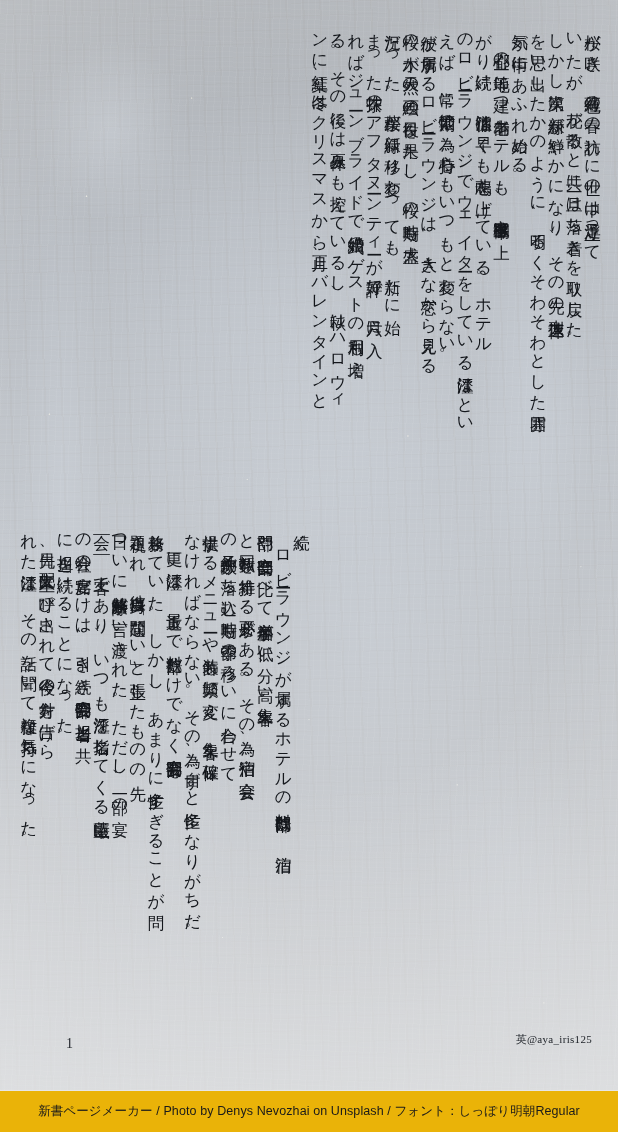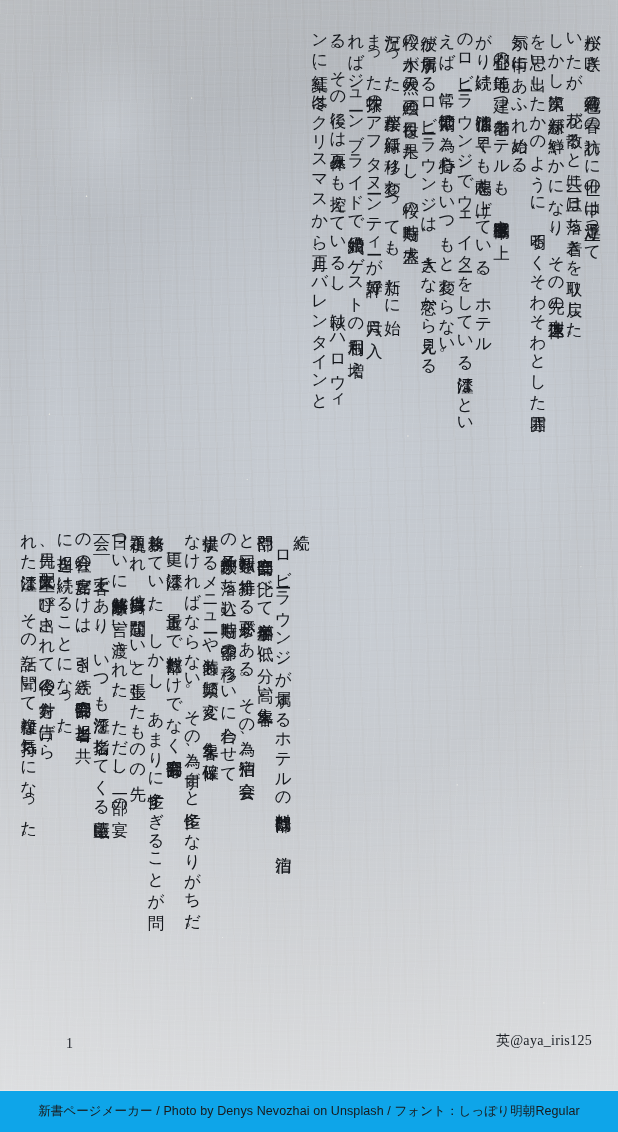--- a/index.html
+++ b/index.html
@@ -123,31 +123,31 @@
     position: absolute;
     left: 66px; top: 1036px;
     font-family: "Liberation Serif", serif;
     font-size: 14px;
     color: #23272d;
   }
   .credit-handle {
     position: absolute;
     right: 26px; top: 1032px;
     font-family: "Liberation Serif", serif;
-    font-size: 14px;
+    font-size: 11px;
     letter-spacing: .3px;
     color: #1c2026;
   }
 
   
   .caption-bar {
     position: absolute;
     left: 0; top: 1090px;
     width: 618px; height: 42px;
-    background: #0ea5e9;
+    background: #eab308;
     border-top: 1px solid #e6e6e6;
     display: flex;
     align-items: center;
     justify-content: center;
   }
   .caption-bar .caption {
     font-family: "Liberation Sans", sans-serif;
     font-size: 12.5px;
     color: #1a1a1a;
     letter-spacing: .1px;

